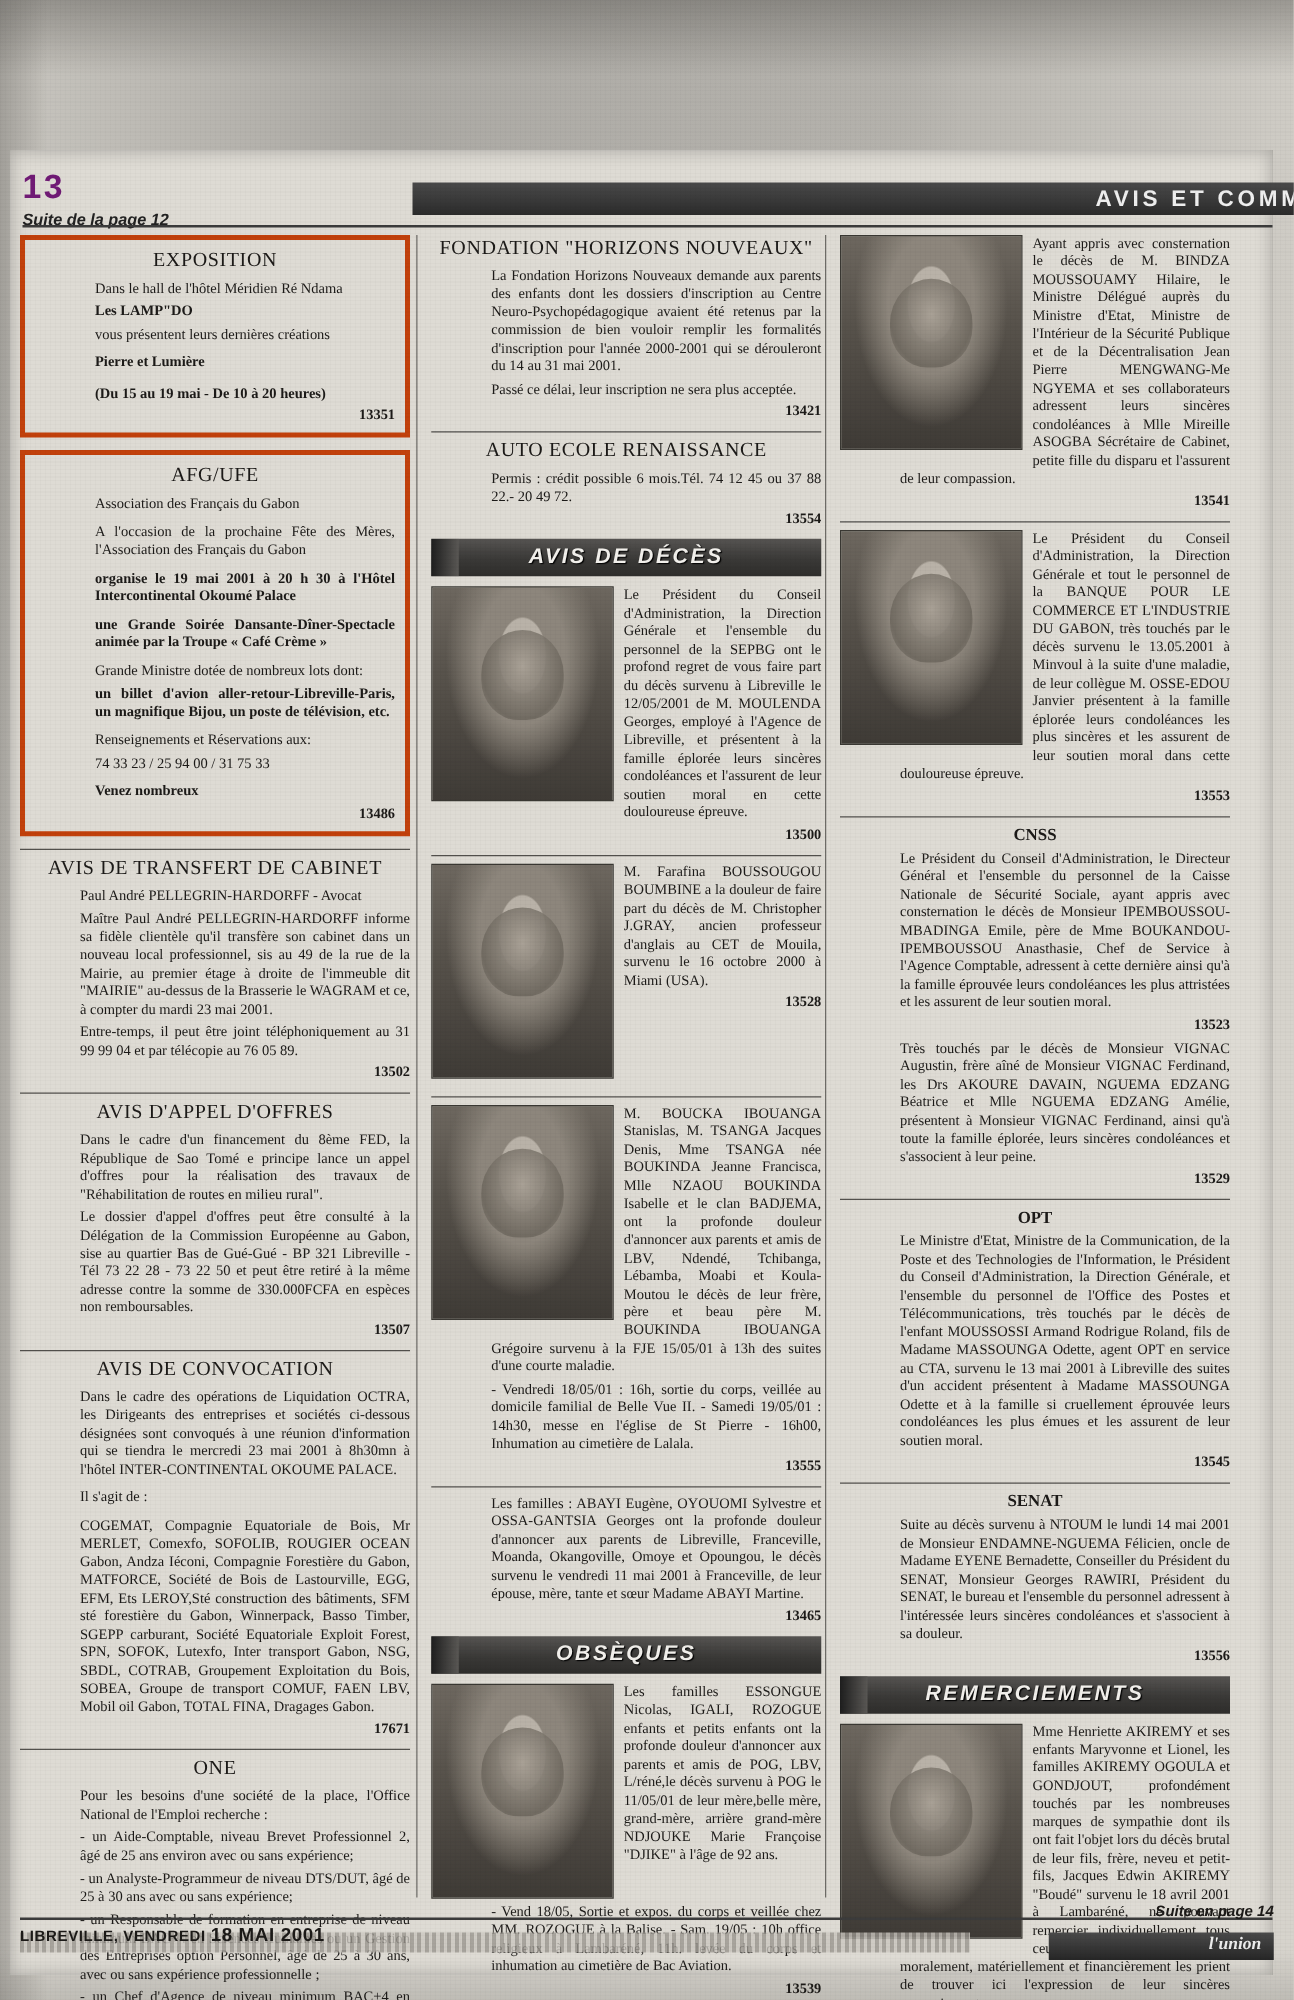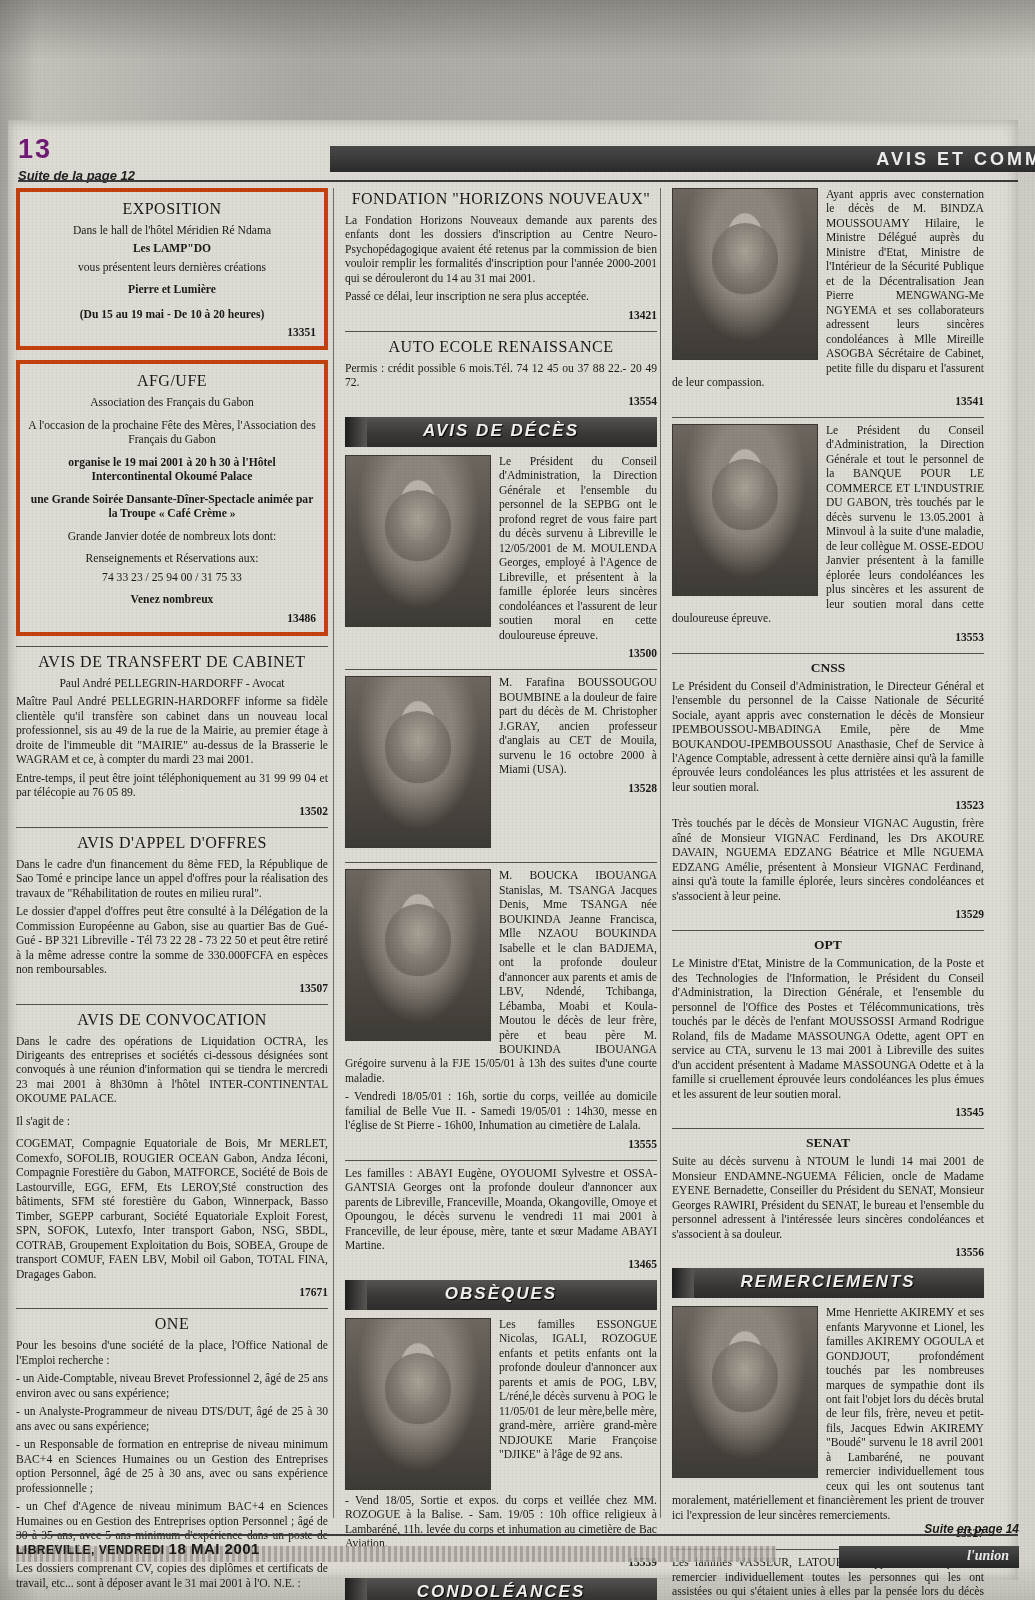--- a/index.html
+++ b/index.html
@@ -80,22 +80,22 @@
   .hr{border-top:1px solid #53514d;margin:7px 0 6px 0;}
 
   h2.title{
     font-family:"Liberation Serif",serif;
     font-size:16px;font-weight:normal;text-align:center;
     margin:2px 0 6px 0;letter-spacing:.5px;
   }
   h3.sub{
     font-size:13.5px;font-weight:bold;text-align:center;margin:4px 0 4px 0;
   }
-  p{margin:0 0 4px 0;font-size:11.6px;line-height:1.25;text-align:justify;}
-  p.c{text-align:center;}
+  p{margin:0 0 4px 0;font-size:11.6px;line-height:1.25;text-align:justify;padding-left:48px;}
+  p.c{}
   .b{font-weight:bold;}
   .ref{
     text-align:right;font-weight:bold;font-size:11.5px;
     font-family:"Liberation Serif",serif;
   }
 
   
   .banner{
     height:30px;margin:10px 0 8px 0;
     background:linear-gradient(180deg,#565452 0%,#3a3937 55%,#2e2d2b 100%);
@@ -186,21 +186,22 @@
     <p class="c b" style="margin-top:10px">(Du 15 au 19 mai - De 10 à 20 heures)</p>
     <div class="ref">13351</div>
   </div>
 
   <div class="box">
     <h2 class="title">AFG/UFE</h2>
     <p class="c">Association des Français du Gabon</p>
     <p class="c" style="margin-top:8px">A l'occasion de la prochaine Fête des Mères, l'Association des Français du Gabon</p>
     <p class="c b" style="margin-top:8px">organise le 19 mai 2001 à 20 h 30 à l'Hôtel Intercontinental Okoumé Palace</p>
     <p class="c b" style="margin-top:8px">une Grande Soirée Dansante-Dîner-Spectacle animée par la Troupe « Café Crème »</p>
-    <p class="c" style="margin-top:8px">Grande Janvier dotée de nombreux lots dont:</p>
+    <p class="c" style="margin-top:8px">Grande Ministre dotée de nombreux lots dont:</p>
+    <p class="c b">un billet d'avion aller-retour-Libreville-Paris, un magnifique Bijou, un poste de télévision, etc.</p>
     <p class="c" style="margin-top:8px">Renseignements et Réservations aux:</p>
     <p class="c">74 33 23 / 25 94 00 / 31 75 33</p>
     <p class="c b" style="margin-top:8px">Venez nombreux</p>
     <div class="ref">13486</div>
   </div>
 
   <div class="nb">
     <div class="hr"></div>
     <h2 class="title">AVIS DE TRANSFERT DE CABINET</h2>
     <p class="c">Paul André PELLEGRIN-HARDORFF - Avocat</p>

